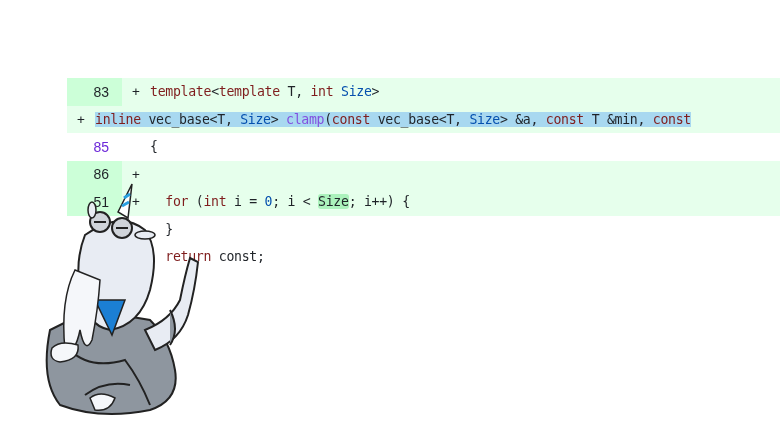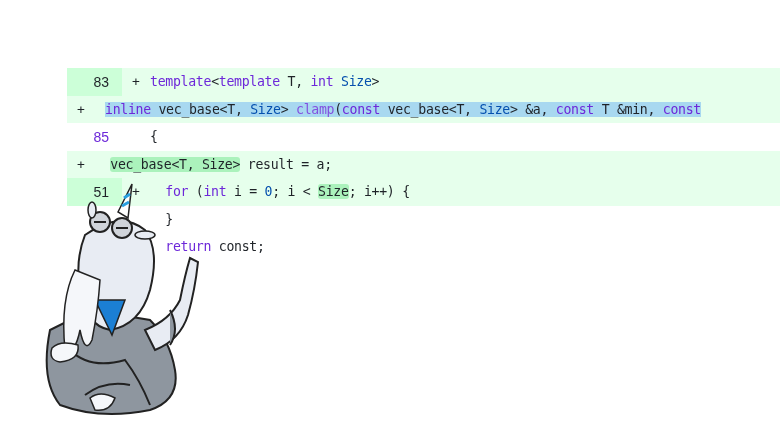--- a/index.html
+++ b/index.html
@@ -1,34 +1,34 @@
 <!DOCTYPE html>
 <html><head>
 <meta charset="utf-8">
 <style>
   html, body { margin:0; padding:0; }
   body { width:780px; height:440px; background:#ffffff; position:relative; overflow:hidden;
          font-family:"DejaVu Sans Mono", monospace; }
-  .diff { position:absolute; left:67px; top:68px; width:713px; }
+  .diff { position:absolute; left:67px; top:78px; width:713px; }
   .row { position:relative; height:27.5px; display:flex; align-items:center; }
   .row.add { background:#e6ffec; }
   .row.ctx { background:#ffffff; }
   .ln { width:55px; height:100%; display:flex; align-items:center; justify-content:flex-end;
         padding-right:13px; box-sizing:border-box; font-family:"Liberation Sans", sans-serif;
         font-size:14px; color:#1f2328; }
   .row.add .ln { background:#ccffd8; }
   .row.ctx .ln { color:#6d28d9; }
   .marker { width:28px; text-align:center; font-size:13px; color:#1f2328; }
   .code { font-size:13.2px; color:#1f2328; white-space:pre; letter-spacing:-0.3px; }
-  .kw { color:#6d28d9; }
+  .kw { color:#7f1d1d; }
   .ty { color:#0550ae; }
   .fn { color:#8250df; }
   .num { color:#0550ae; }
   .hl { background:#abf2bc; border-radius:3px; }
-  .sel { background:#a8d8f0;margin-left:10px; }
+  .sel { background:#a8d8f0; }
   .mascot { position:absolute; left:30px; top:180px; width:180px; height:240px; }
 </style>
 </head>
 <body>
 
 <div class="diff">
 
   <div class="row add">
     <div class="ln">83</div>
     <div class="marker">+</div>
@@ -40,22 +40,22 @@
     <div class="code sel"><span class="kw">inline</span><span> vec_base&lt;T, </span><span class="ty">Size</span><span>&gt; </span><span class="fn">clamp</span><span>(</span><span class="kw">const</span><span> vec_base&lt;T, </span><span class="ty">Size</span><span>&gt; &amp;a, </span><span class="kw">const</span><span> T &amp;min, </span><span class="kw">const</span></div>
   </div>
 
   <div class="row ctx">
     <div class="ln">85</div>
     <div class="marker"></div>
     <div class="code"><span>{</span></div>
   </div>
 
   <div class="row add">
+    <div class="ln">86</div>
     <div class="marker">+</div>
-    <div class="code"><span>  </span><span class="hl">vec_base&lt;T, Size&gt;</span><span> result = a;</span></div>
   </div>
 
   <div class="row add">
     <div class="ln">51</div>
     <div class="marker">+</div>
     <div class="code"><span>  </span><span class="kw">for</span><span> (</span><span class="kw">int</span><span> i = </span><span class="num">0</span><span>; i &lt; </span><span class="hl">Size</span><span>; i++) {</span></div>
   </div>
 
 
   <div class="row ctx">

